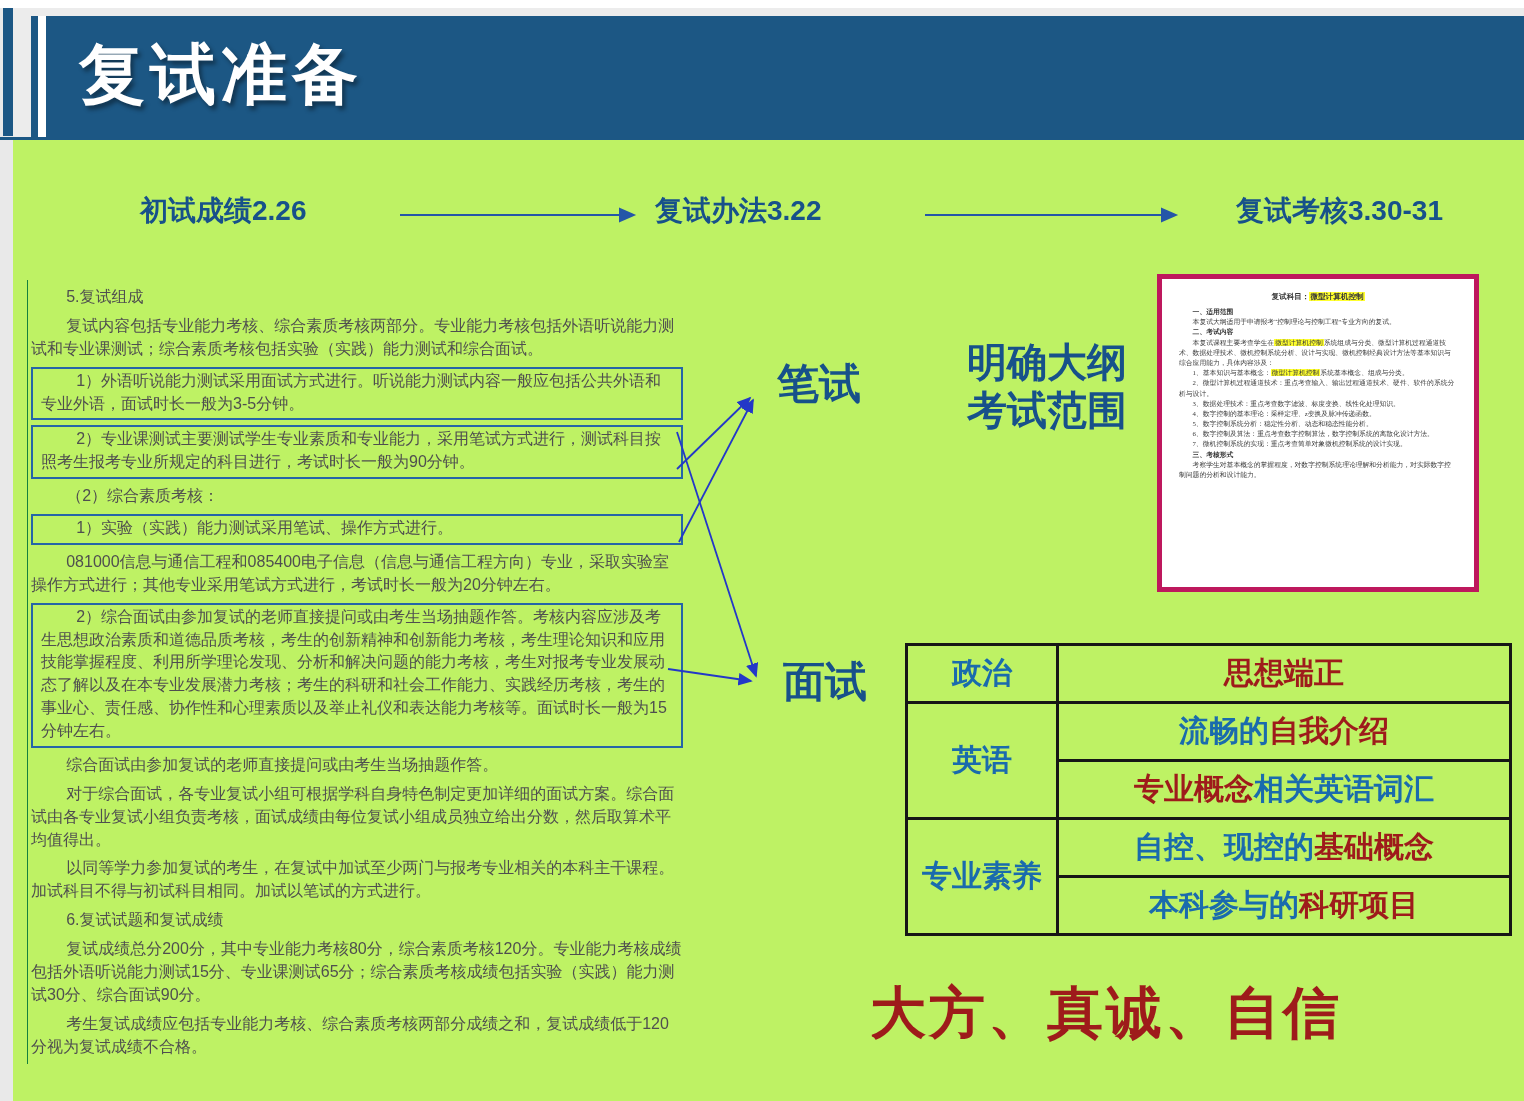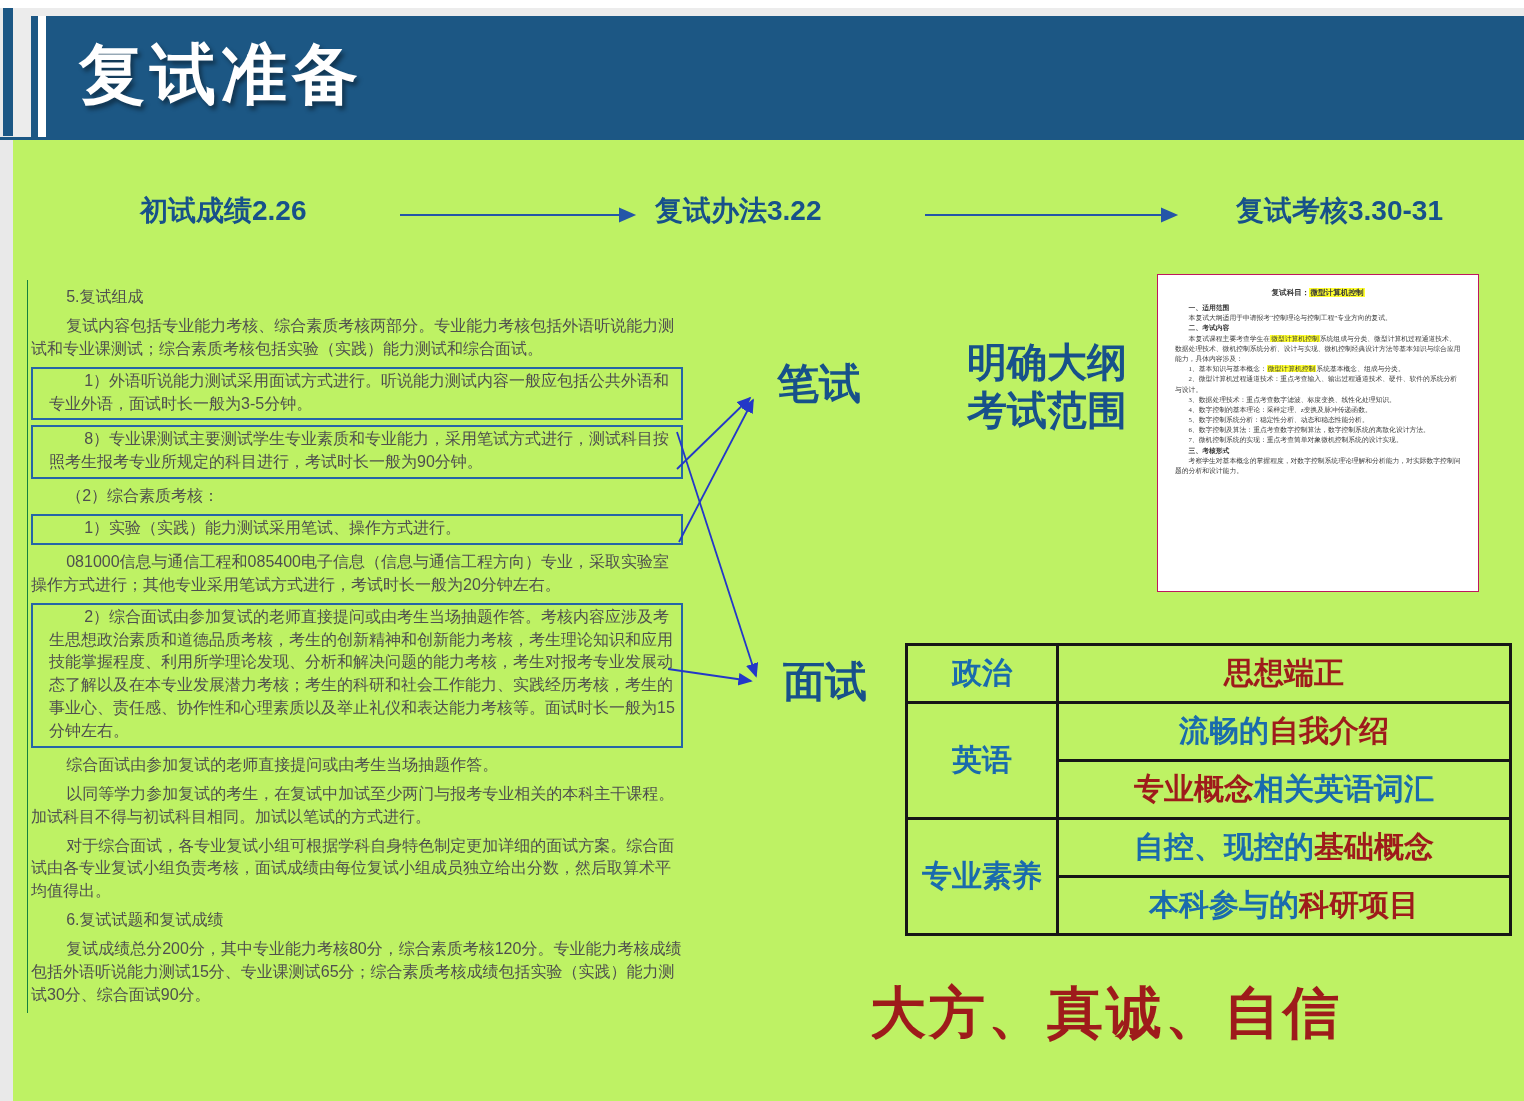--- a/index.html
+++ b/index.html
@@ -22,33 +22,33 @@
   
   .timeline-step { position:absolute; top:184px; font-size:28px; font-weight:bold; color:#17518A; white-space:nowrap; }
   .step-1 { left:140px; } .step-2 { left:655px; } .step-3 { left:1236px; }
   
   .notice {
     position:absolute; left:27px; top:272px; width:652px;
     border-left:1px solid #15803d; padding-left:3px;
     font-size:16px; color:#4f4f4f;
   }
   .para { margin:6px 0; line-height:1.43; text-indent:2.2em; }
-  .para.box { border:2px solid #2565A8; padding:1px 4px 3px 16px; margin:5px 0; }
+  .para.box { border:2px solid #2565A8; padding:1px 4px 3px 8px; margin:5px 0; }
   
   .big-label { position:absolute; font-size:42px; font-weight:bold; color:#17518A; white-space:nowrap; }
   .label-written   { left:777px; top:348px; }
   .label-interview { left:783px; top:646px; }
   .outline-note {
     position:absolute; left:922px; top:330px; width:205px; text-align:right;
     font-size:40px; font-weight:bold; color:#17518A; line-height:1.2;
   }
   
   .syllabus {
     position:absolute; left:1157px; top:266px; width:322px; height:318px;
-    box-sizing:border-box; background:#ffffff; border:1px solid #be185d;
+    box-sizing:border-box; background:#ffffff; border:5px solid #be185d;
     padding:13px 17px 0 17px; font-family:"Liberation Serif", serif;
     font-size:6.8px; color:#3a3a3a;
   }
   .doc-title { text-align:center; font-weight:bold; font-size:7.6px; margin-bottom:5px; text-indent:0; }
   .doc-line { line-height:1.5; text-indent:2em; }
   .doc-line.b { font-weight:bold; }
   .hl { background:#FFFF2E; padding:0 1px; }
   
   .prep-table { position:absolute; left:905px; top:635px; border-collapse:collapse; table-layout:fixed;border-radius:19px; }
   .prep-table td {
@@ -84,30 +84,31 @@
   <div class="header-underline"></div>
 
   <div class="timeline-step step-1">初试成绩2.26</div>
   <div class="timeline-step step-2">复试办法3.22</div>
   <div class="timeline-step step-3">复试考核3.30-31</div>
 
   <div class="notice">
       <p class="para">5.复试组成</p>
       <p class="para">复试内容包括专业能力考核、综合素质考核两部分。专业能力考核包括外语听说能力测试和专业课测试；综合素质考核包括实验（实践）能力测试和综合面试。</p>
       <p class="para box">1）外语听说能力测试采用面试方式进行。听说能力测试内容一般应包括公共外语和专业外语，面试时长一般为3-5分钟。</p>
-      <p class="para box">8）专业课测试主要测试学生专业素质和专业能力，采用笔试方式进行，测试科目按照考生报考专业所规定的科目进行，考试时长一般为90分钟。</p>
+      <p class="para box">2）专业课测试主要测试学生专业素质和专业能力，采用笔试方式进行，测试科目按照考生报考专业所规定的科目进行，考试时长一般为90分钟。</p>
       <p class="para">（2）综合素质考核：</p>
       <p class="para box">1）实验（实践）能力测试采用笔试、操作方式进行。</p>
       <p class="para">081000信息与通信工程和085400电子信息（信息与通信工程方向）专业，采取实验室操作方式进行；其他专业采用笔试方式进行，考试时长一般为20分钟左右。</p>
       <p class="para box">2）综合面试由参加复试的老师直接提问或由考生当场抽题作答。考核内容应涉及考生思想政治素质和道德品质考核，考生的创新精神和创新能力考核，考生理论知识和应用技能掌握程度、利用所学理论发现、分析和解决问题的能力考核，考生对报考专业发展动态了解以及在本专业发展潜力考核；考生的科研和社会工作能力、实践经历考核，考生的事业心、责任感、协作性和心理素质以及举止礼仪和表达能力考核等。面试时长一般为15分钟左右。</p>
       <p class="para">综合面试由参加复试的老师直接提问或由考生当场抽题作答。</p>
+      <p class="para">对于综合面试，各专业复试小组可根据学科自身特色制定更加详细的面试方案。综合面试由各专业复试小组负责考核，面试成绩由每位复试小组成员独立给出分数，然后取算术平均值得出。</p>
       <p class="para">以同等学力参加复试的考生，在复试中加试至少两门与报考专业相关的本科主干课程。加试科目不得与初试科目相同。加试以笔试的方式进行。</p>
-      <p class="para">对于综合面试，各专业复试小组可根据学科自身特色制定更加详细的面试方案。综合面试由各专业复试小组负责考核，面试成绩由每位复试小组成员独立给出分数，然后取算术平均值得出。</p>
       <p class="para">6.复试试题和复试成绩</p>
       <p class="para">复试成绩总分200分，其中专业能力考核80分，综合素质考核120分。专业能力考核成绩包括外语听说能力测试15分、专业课测试65分；综合素质考核成绩包括实验（实践）能力测试30分、综合面试90分。</p>
+      <p class="para">考生复试成绩应包括专业能力考核、综合素质考核两部分成绩之和，复试成绩低于120分视为复试成绩不合格。</p>
     </div>
 
   <div class="big-label label-written">笔试</div>
   <div class="big-label label-interview">面试</div>
   <div class="outline-note">
     <span>明确大纲</span><br>
     <span>考试范围</span>
   </div>
 
   <div class="syllabus">

